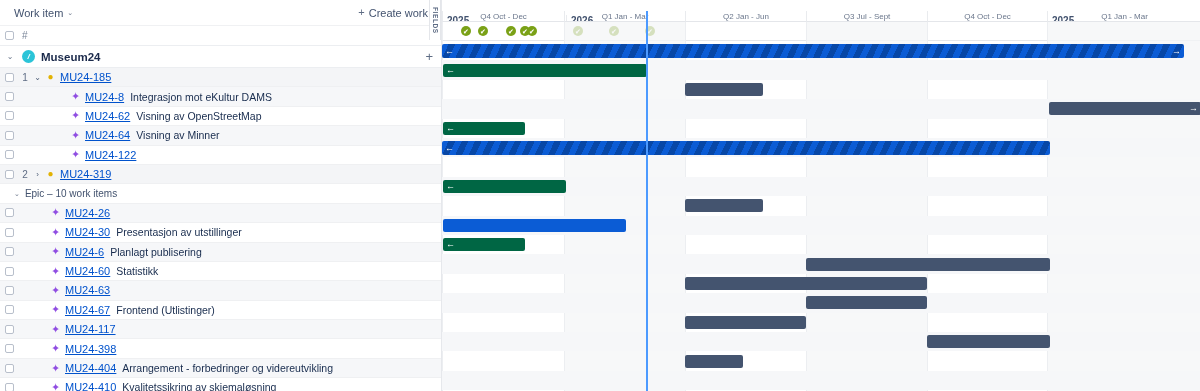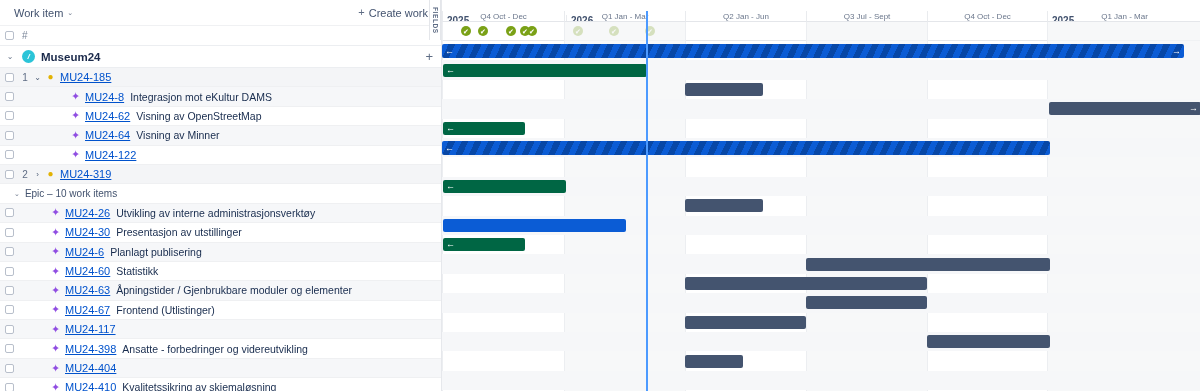--- a/index.html
+++ b/index.html
@@ -251,21 +251,20 @@
         </div>
         <div class="grouprow">
           <span class="chev">⌄</span>
           <span>Epic – 10 work items</span>
         </div>
         <div class="row alt">
           <div class="cbox"></div>
           <span class="indent" style="width: 30px;"></span>
           <span class="typeico ico-story">✦</span>
           <a class="key">MU24-26</a>
-          <span class="summ">Utvikling av interne administrasjonsverktøy</span>
         </div>
         <div class="row">
           <div class="cbox"></div>
           <span class="indent" style="width: 30px;"></span>
           <span class="typeico ico-story">✦</span>
           <a class="key">MU24-30</a>
           <span class="summ">Presentasjon av utstillinger</span>
         </div>
         <div class="row alt">
           <div class="cbox"></div>
@@ -279,47 +278,46 @@
           <span class="indent" style="width: 30px;"></span>
           <span class="typeico ico-story">✦</span>
           <a class="key">MU24-60</a>
           <span class="summ">Statistikk</span>
         </div>
         <div class="row alt">
           <div class="cbox"></div>
           <span class="indent" style="width: 30px;"></span>
           <span class="typeico ico-story">✦</span>
           <a class="key">MU24-63</a>
-          <span class="summ">Åpningstider / Gjenbrukbare moduler og elementer</span>
         </div>
         <div class="row">
           <div class="cbox"></div>
           <span class="indent" style="width: 30px;"></span>
           <span class="typeico ico-story">✦</span>
           <a class="key">MU24-67</a>
           <span class="summ">Frontend (Utlistinger)</span>
         </div>
         <div class="row alt">
           <div class="cbox"></div>
           <span class="indent" style="width: 30px;"></span>
           <span class="typeico ico-story">✦</span>
           <a class="key">MU24-117</a>
         </div>
         <div class="row">
           <div class="cbox"></div>
           <span class="indent" style="width: 30px;"></span>
           <span class="typeico ico-story">✦</span>
           <a class="key">MU24-398</a>
-          <span class="summ">Ansatte - forbedringer og videreutvikling</span>
         </div>
         <div class="row alt">
           <div class="cbox"></div>
           <span class="indent" style="width: 30px;"></span>
           <span class="typeico ico-story">✦</span>
           <a class="key">MU24-404</a>
+          <span class="summ">Arrangement - forbedringer og videreutvikling</span>
         </div>
         <div class="row">
           <div class="cbox"></div>
           <span class="indent" style="width: 30px;"></span>
           <span class="typeico ico-story">✦</span>
           <a class="key">MU24-410</a>
           <span class="summ">Kvalitetssikring av skjemaløsning</span>
         </div>
       </div>
 

